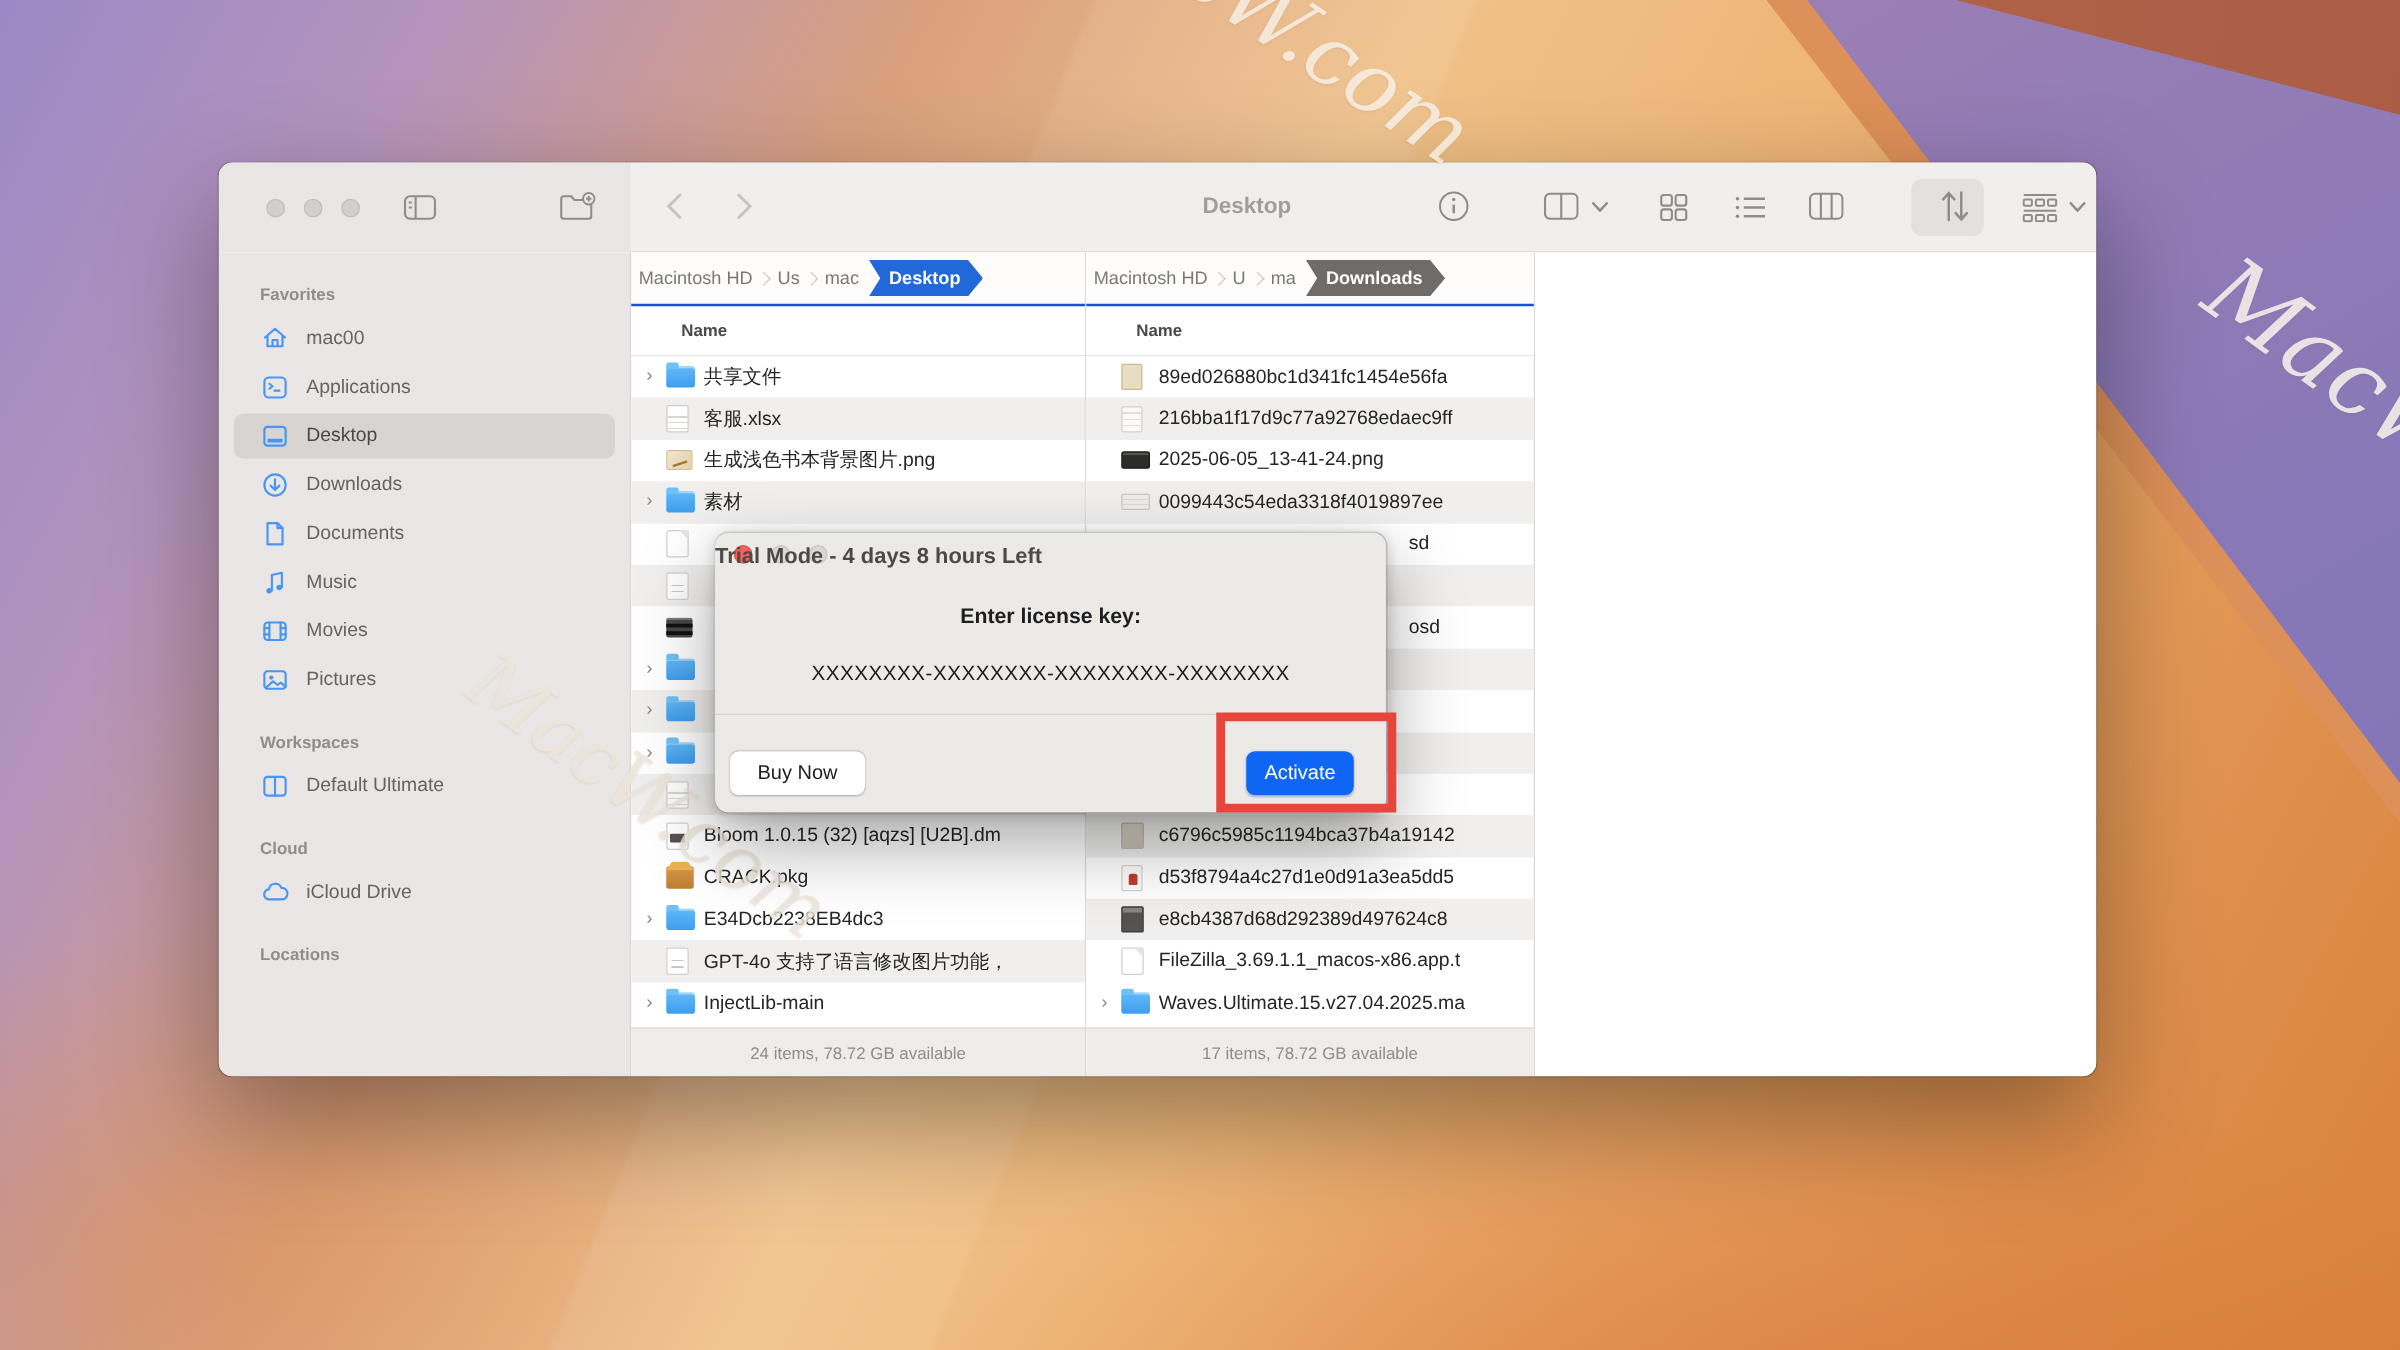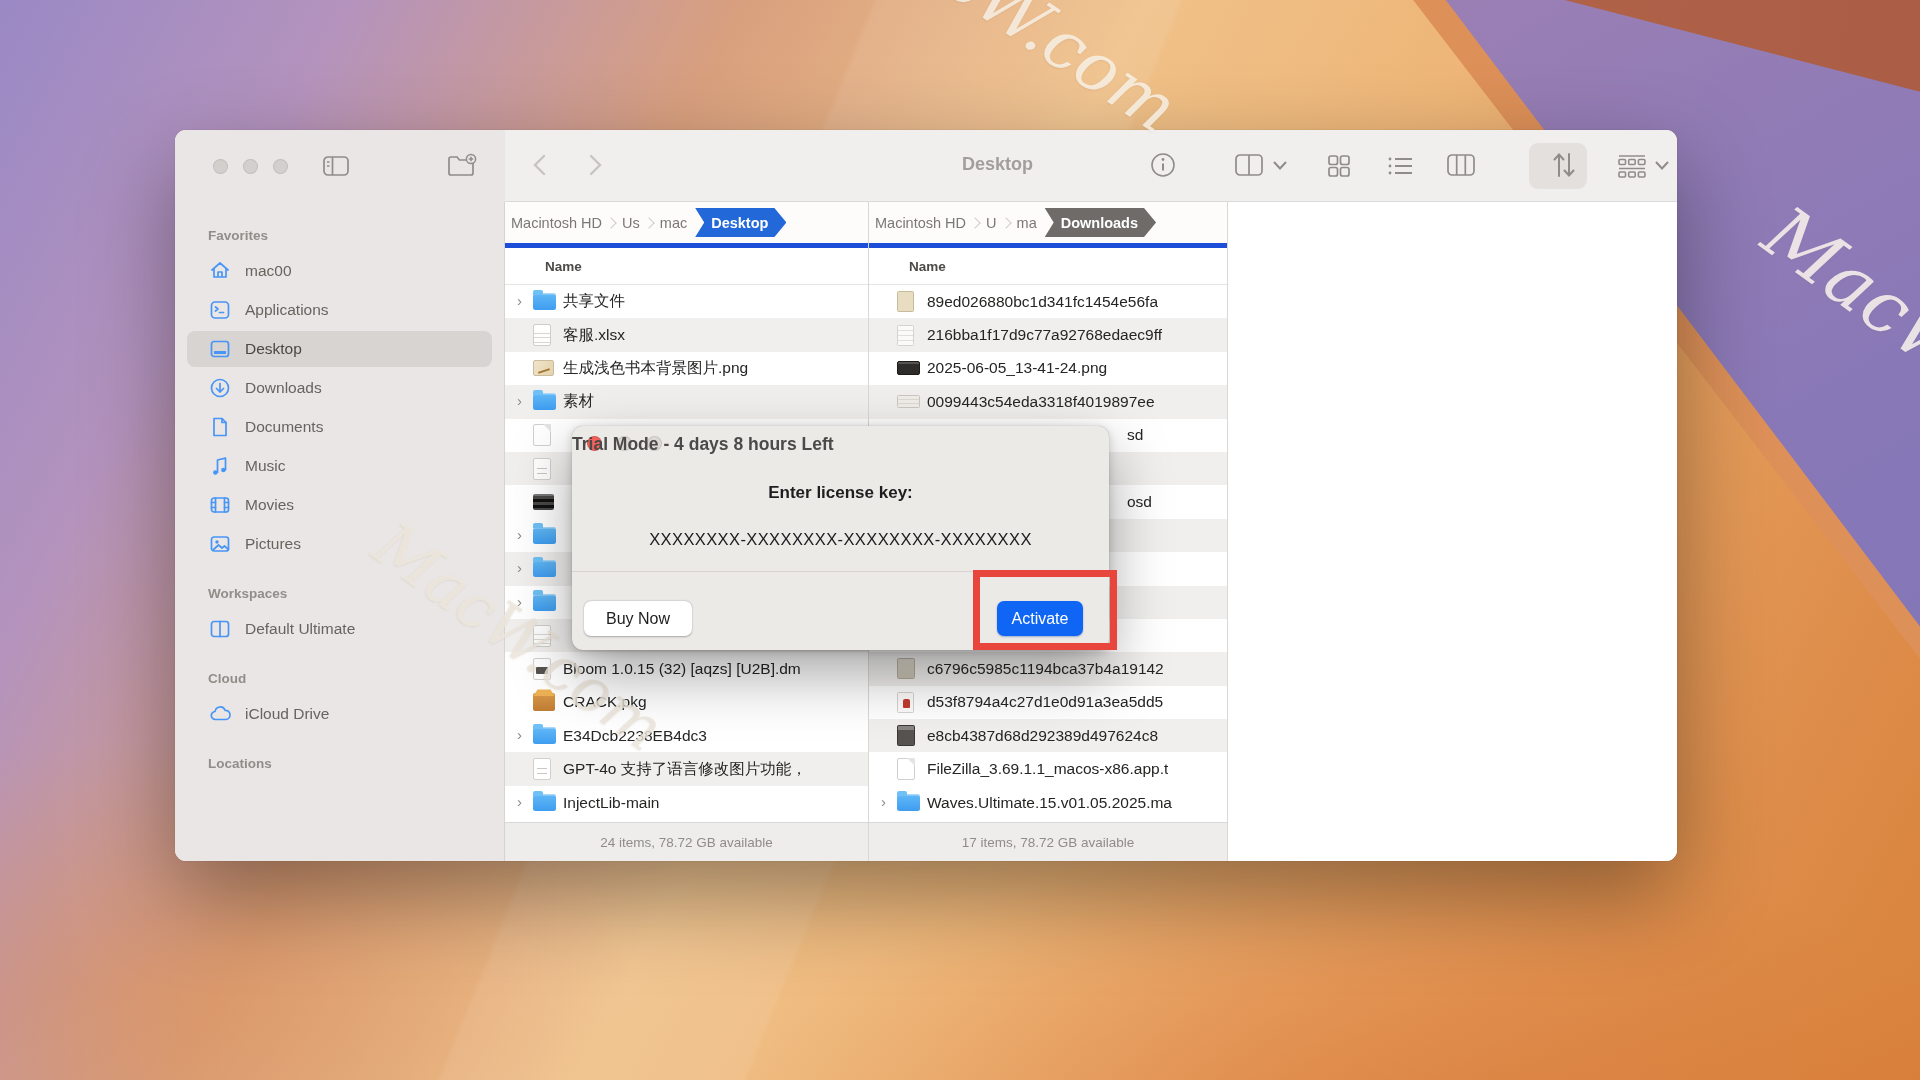--- a/index.html
+++ b/index.html
@@ -60,21 +60,21 @@
 
   .pathbar{position:absolute;left:0;top:0;right:0;height:41px;background:#fdfcfb;display:flex;align-items:center;padding-left:6px;overflow:hidden;}
   .crumb{font-size:14.5px;color:#7b7874;white-space:nowrap;}
   .crumb-sep{width:8px;height:8px;border-top:1.6px solid #cfccc9;border-right:1.6px solid #cfccc9;transform:rotate(45deg);margin:0 7px 0 5px;flex:0 0 auto;}
   .crumb-flag{margin-left:8px;height:29px;display:flex;align-items:center;color:#fff;font-size:14.5px;font-weight:600;
      padding:0 18px 0 16px;clip-path:polygon(0 0,calc(100% - 12px) 0,100% 50%,calc(100% - 12px) 100%,0 100%,9px 50%);}
   .flag-blue{background:#2268d8;}
   .flag-dark{background:#6e6b68;}
 
   .colheader{position:absolute;left:0;top:41px;right:0;height:42px;background:#fff;border-bottom:1px solid #e7e5e3;
-     display:flex;align-items:center;padding-left:40px;font-size:13.5px;font-weight:600;color:#4c4a48;border-top:5px solid #1d4ed8;}
+     display:flex;align-items:center;padding-left:40px;font-size:13.5px;font-weight:600;color:#4c4a48;border-top:2px solid #1d4ed8;}
   .rows{position:absolute;left:0;top:83px;right:0;height:535px;overflow:hidden;}
   .frow{position:relative;display:flex;align-items:center;height:33.4px;padding-left:12px;overflow:hidden;}
   .frow.shaded{background:#f0efee;}
   .frow .disc{width:16px;font-size:15px;color:#8c8a87;flex:0 0 auto;line-height:1;margin-top:-2px;}
   .frow .ficon{width:30px;flex:0 0 auto;display:flex;justify-content:flex-start;}
   .frow .flabel{font-size:15.5px;color:#252524;white-space:nowrap;overflow:hidden;}
   .frow.peek{padding-left:258px;}
 
   .statusbar{position:absolute;left:0;bottom:0;right:0;height:39px;background:#efedec;border-top:1px solid #dad8d6;
      display:flex;align-items:center;justify-content:center;font-size:13.5px;color:#8f8c89;}
@@ -575,21 +575,21 @@
             <span class="ficon">
               <span class="i-page"></span>
             </span>
             <span class="flabel">FileZilla_3.69.1.1_macos-x86.app.t</span>
           </div>
           <div class="frow">
             <span class="disc">›</span>
             <span class="ficon">
               <span class="i-folder"></span>
             </span>
-            <span class="flabel">Waves.Ultimate.15.v01.05.2025.ma</span>
+            <span class="flabel">Waves.Ultimate.15.v27.04.2025.ma</span>
           </div>
         </div>
       <div class="statusbar">17 items, 78.72 GB available</div>
     </div>
 
     <div class="pane pane3"></div>
   </div>
 
   <div class="wm wm1">MacW.com</div>
   <div class="wm wm2">MacW.com</div>

